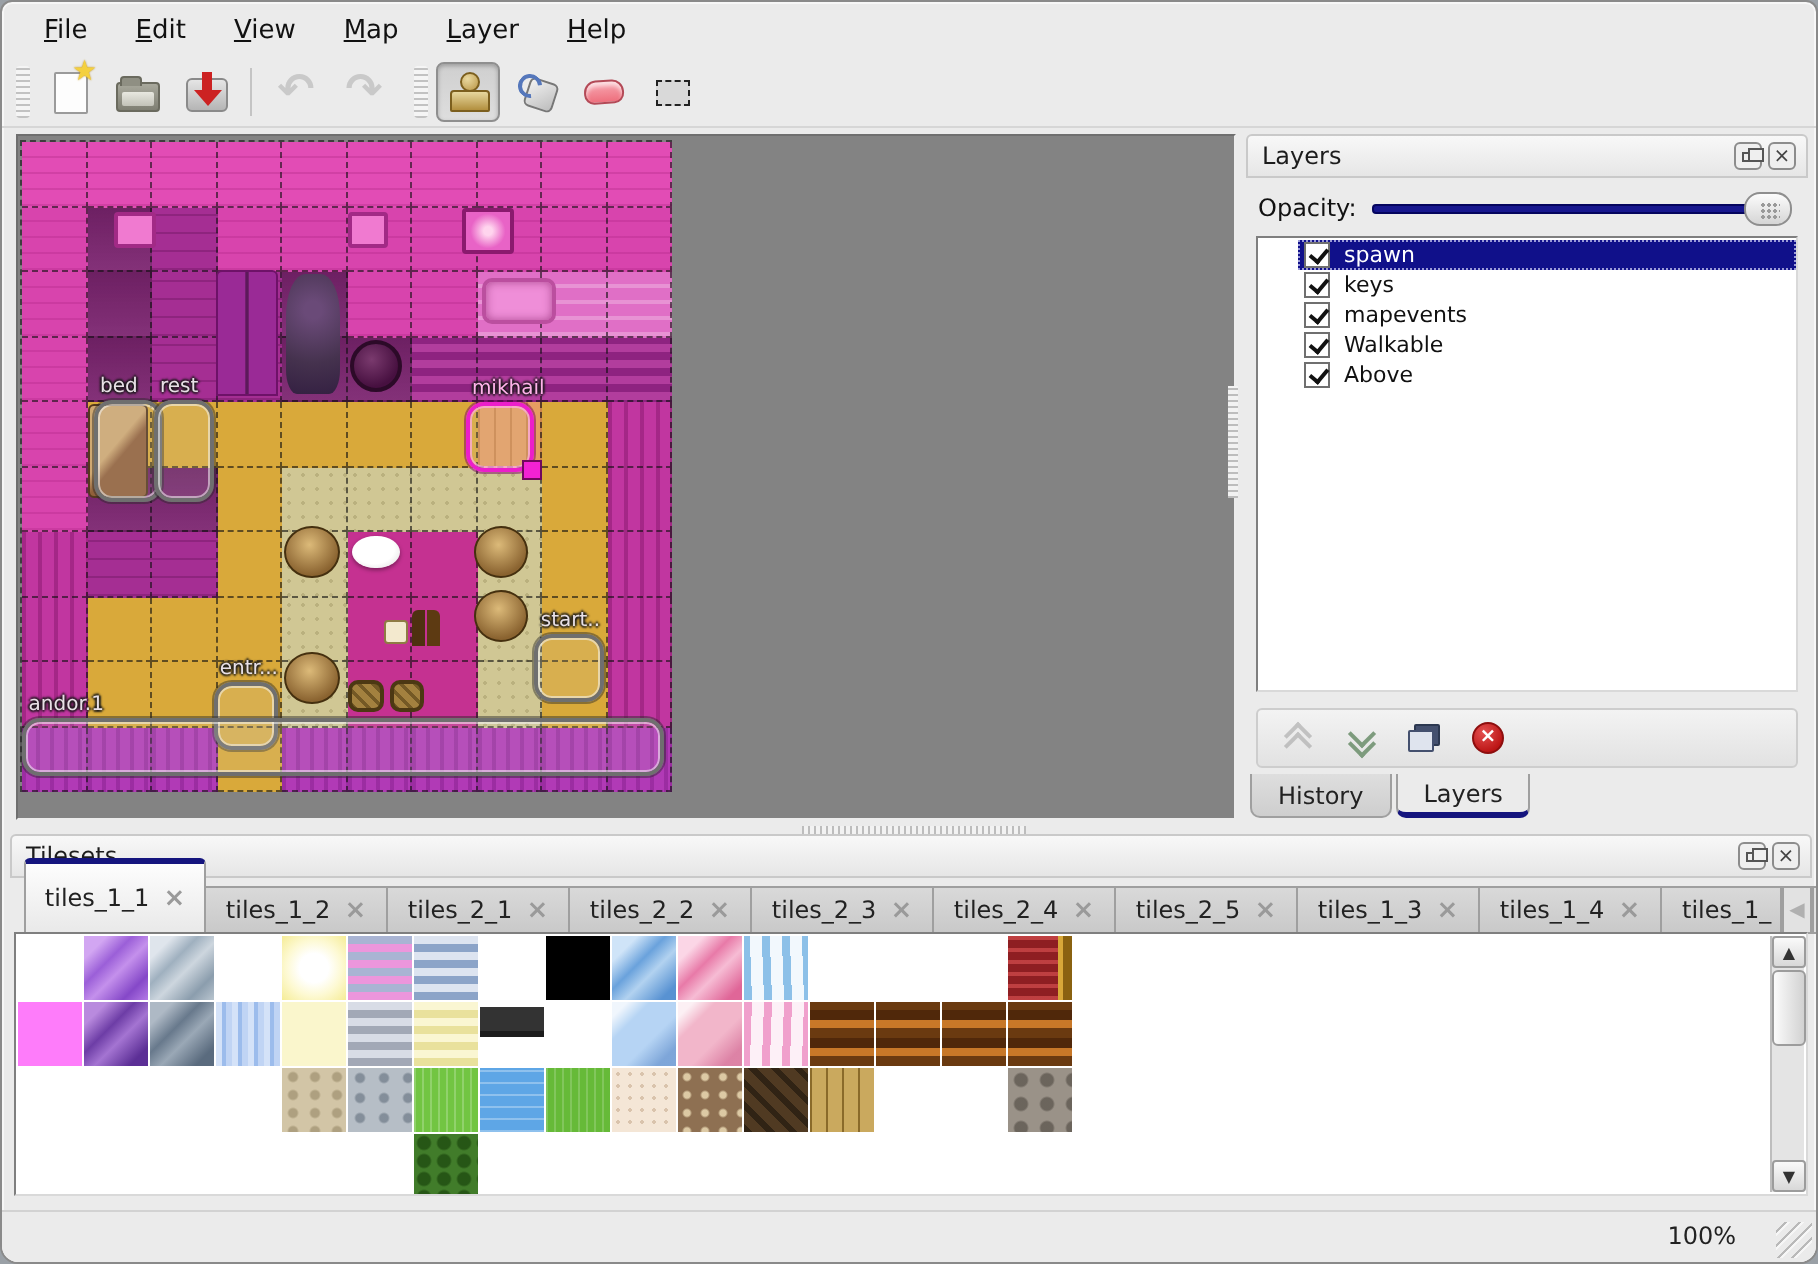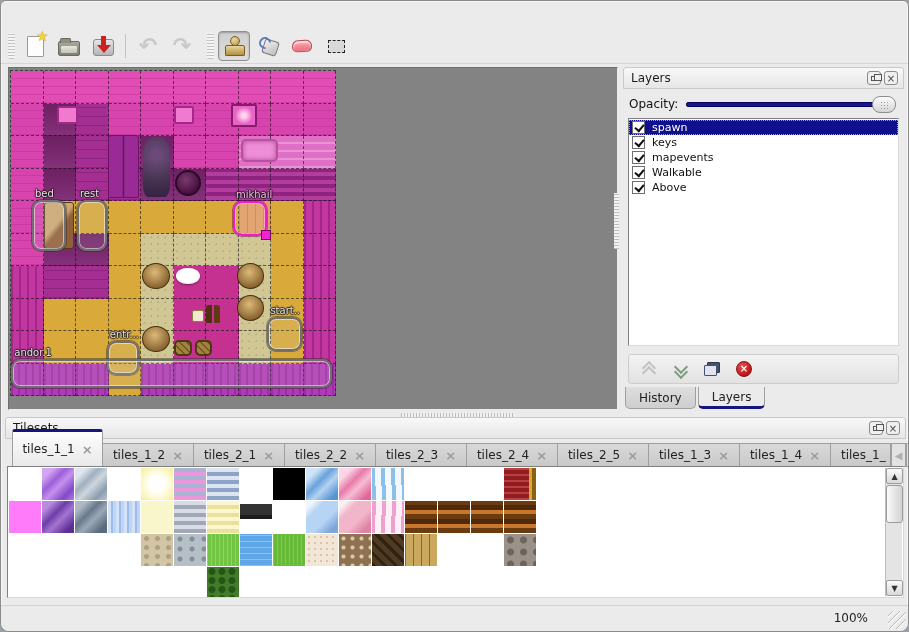--- a/index.html
+++ b/index.html
@@ -96,21 +96,21 @@
   
   .layers-dock{ left:622px; top:66px; width:281px; height:344px;}
   .opacity-row{ position:absolute; left:0; top:26px; right:0; height:22px; display:flex; align-items:center; padding:0 8px 0 6px;}
   .opacity-label{ font-size:12px; color:#111; margin-right:8px;}
   .slider{ position:relative; flex:1; height:17px;}
   .slider-groove{ position:absolute; left:0; right:2px; top:6px; height:5px; background:#17178e; border:1px solid #05055e; border-radius:2px;}
   .slider-handle{ position:absolute; right:0; top:0; width:24px; height:17px; background:linear-gradient(#fcfcfc,#d5d5d5); border:1px solid #8e8e8e; border-radius:8px;}
   .slider-handle:after{ content:""; position:absolute; left:7px; top:4px; width:10px; height:9px;
     background:radial-gradient(#9a9a9a 1px,transparent 1px); background-size:3px 3px;}
   .layer-list{ position:absolute; left:5px; top:51px; right:5px; height:228px; background:#fff;
-    border:1px solid; border-color:#7f7f7f #d9d9d9 #d9d9d9 #7f7f7f; overflow:hidden; padding-top:1px;}
+    border:1px solid; border-color:#7f7f7f #d9d9d9 #d9d9d9 #7f7f7f; overflow:hidden; padding-top:1px;padding-left:20px;}
   .layer-row{ display:flex; align-items:center; height:15px; padding-left:3px; font-size:11px; color:#111;}
   .layer-row.selected{ background:#10108a; color:#fff; outline:1px dotted #9a9ad8; outline-offset:-1px;}
   .cb{ width:13px; height:13px; background:#fff; border:1px solid #6f6f6f; position:relative; margin-right:7px; flex:none;}
   .cb:after{ content:""; position:absolute; left:2px; top:2px; width:7px; height:4px; border-left:2px solid #111; border-bottom:2px solid #111; transform:rotate(-50deg);}
   .layer-toolbar{ position:absolute; left:5px; top:287px; right:5px; height:30px; display:flex; align-items:center; gap:6px;
     background:linear-gradient(#f3f3f3,#e2e2e2); border:1px solid #cdcdcd; border-radius:3px; padding-left:6px;}
   .lt-btn{ width:26px; height:24px; display:flex; align-items:center; justify-content:center; position:relative;}
   .lt-btn.disabled{ opacity:.45;}
   .chev{ position:relative; width:14px; height:14px;}
   .chev:before,.chev:after{ content:""; position:absolute; left:3px; width:8px; height:8px;}
@@ -204,20 +204,28 @@
   .statusbar{ position:absolute; left:0; bottom:0; width:100%; height:26px; background:#ebebeb; border-top:1px solid #d2d2d2;}
   .zoom-label{ position:absolute; right:40px; top:5px; font-size:12px; color:#222;}
   .resize-grip{ position:absolute; right:2px; bottom:2px; width:18px; height:18px;
     background:repeating-linear-gradient(135deg,transparent 0 3px,#b9b9b9 3px 4px,#f6f6f6 4px 5px); border-bottom-right-radius:7px;}
 </style>
 </head>
 <body>
 
 <div class="window">
 
+  <div class="menubar">
+    <span class="menu-item"><span style="text-decoration:underline">F</span>ile</span>
+    <span class="menu-item"><span style="text-decoration:underline">E</span>dit</span>
+    <span class="menu-item"><span style="text-decoration:underline">V</span>iew</span>
+    <span class="menu-item"><span style="text-decoration:underline">M</span>ap</span>
+    <span class="menu-item"><span style="text-decoration:underline">L</span>ayer</span>
+    <span class="menu-item"><span style="text-decoration:underline">H</span>elp</span>
+  </div>
 
   <div class="toolbar">
     <div class="grip-v"></div>
     <div class="tbtn">
         <span class="ico-new"></span>
       </div>
     <div class="tbtn">
         <span class="ico-open"></span>
       </div>
     <div class="tbtn">
@@ -361,21 +369,21 @@
           <div class="decor decor-plate" style="left: 166.4px; top: 197.6px; width: 23.4px; height: 16.25px;"></div>
           <div class="decor decor-stool" style="left: 131.95px; top: 193.375px; width: 27.625px; height: 26px;"></div>
           <div class="decor decor-stool" style="left: 226.85px; top: 193.375px; width: 27.625px; height: 26px;"></div>
           <div class="decor decor-stool" style="left: 226.85px; top: 224.9px; width: 27.625px; height: 26px;"></div>
           <div class="decor decor-stool" style="left: 131.95px; top: 256.1px; width: 27.625px; height: 26px;"></div>
           <div class="decor decor-drinks" style="left: 182px; top: 222.625px; width: 30.875px; height: 32.5px;"></div>
           <div class="decor decor-basket" style="left: 164.125px; top: 269.75px; width: 17.875px; height: 16.25px;"></div>
           <div class="decor decor-basket" style="left: 184.6px; top: 269.75px; width: 17.875px; height: 16.25px;"></div>
         </div>
       <div id="objects-layer" style="position:absolute;left:0;top:0;">
-          <div class="map-object" style="left: 22px; top: 130px; width: 33.8px; height: 51.35px; text-align: center;">
+          <div class="map-object" style="left: 37px; top: 130px; width: 33.8px; height: 51.35px; text-align: center;">
             <span class="obj-label">bed</span>
           </div>
           <div class="map-object" style="left: 66.95px; top: 130px; width: 30.55px; height: 51.35px;">
             <span class="obj-label">rest</span>
           </div>
           <div class="map-object selected" style="left: 222.95px; top: 130.65px; width: 34.45px; height: 35.75px;">
             <span class="obj-label">mikhail</span>
             <span class="obj-handle"></span>
           </div>
           <div class="map-object" style="left: 257.4px; top: 247px; width: 34.45px; height: 33.8px;">

